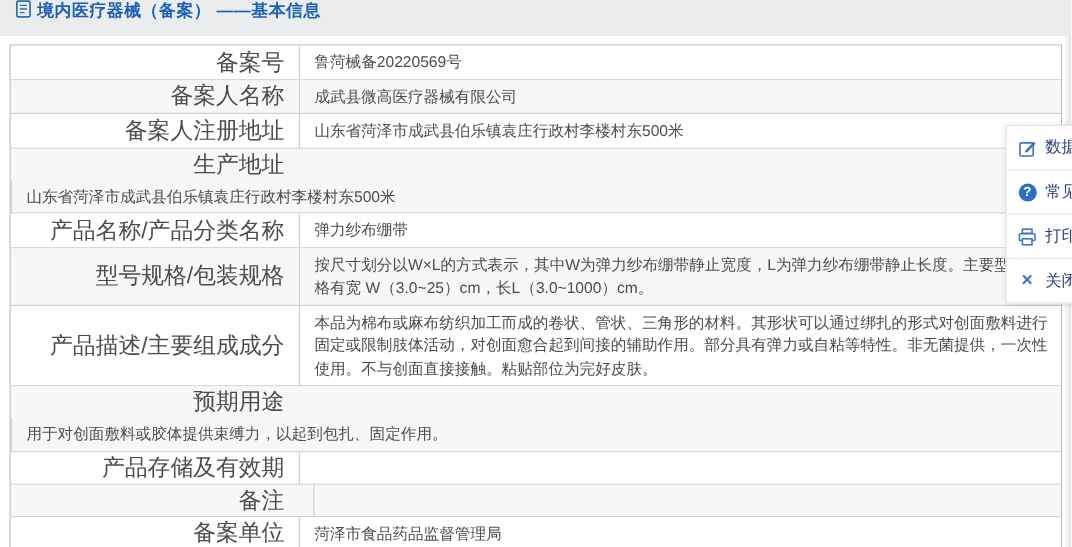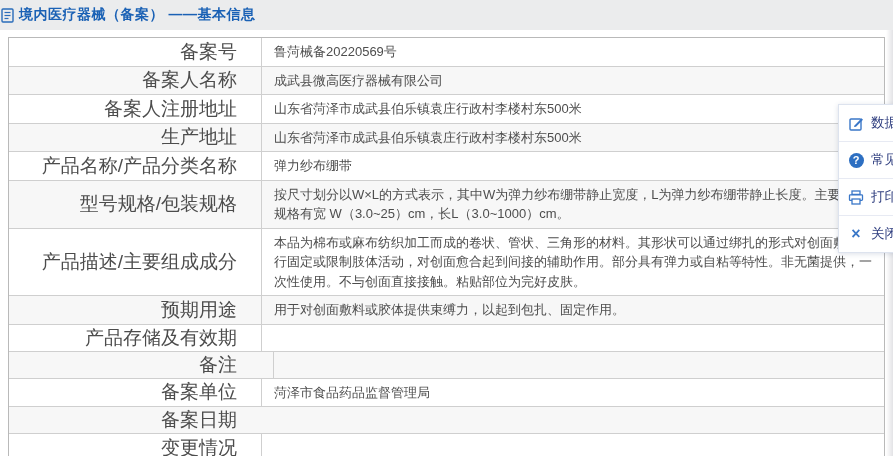--- a/index.html
+++ b/index.html
@@ -5,21 +5,21 @@
   html,body{margin:0;padding:0;}
   body{
     width:893px;height:456px;position:relative;overflow:hidden;
     background:#ffffff;
     font-family:"Liberation Sans","DejaVu Sans",sans-serif;
     -webkit-font-smoothing:antialiased;
   }
   
   .topbar{
     position:absolute;left:0;top:0;width:893px;height:30px;
-    background:#ebeced;display:flex;align-items:center;padding-left:1px;box-sizing:border-box;
+    background:#ebeced;display:flex;align-items:flex-start;padding-left:13px;box-sizing:border-box;
   }
   .topbar .doc-ic{display:inline-flex;margin-right:5px;}
   .page-title{font-size:14px;font-weight:bold;color:#1a61b5;letter-spacing:.5px;}
 
   
   .edge-strip{
     position:absolute;right:0;top:30px;width:7px;height:426px;
     background:linear-gradient(to right,#ffffff,#e3e3e6);
   }
 
@@ -32,21 +32,21 @@
   .row:last-child{border-bottom:none;}
   .row:nth-child(even){background:#f7f7f7;}
   .cell-label{
     width:240px;min-width:240px;box-sizing:border-box;
     display:flex;align-items:center;justify-content:flex-end;
     padding-right:12px;color:#4c4c4c;font-size:19px;gap:3px;
   }
   .cell-value{
     flex:1;box-sizing:border-box;border-left:1px solid #cfcfcf;
     display:flex;align-items:center;padding:4px 10px 4px 12px;
-    color:#4d4d4d;font-size:13px;line-height:1.5;margin-left:12px;
+    color:#4d4d4d;font-size:13px;line-height:1.5;
   }
 
   
   .side-panel{
     position:absolute;left:838px;top:104px;width:130px;
     background:#ffffff;border:1px solid #dde3ee;
     box-shadow:0 1px 5px rgba(60,80,130,.18);
     z-index:10;
   }
   .panel-item{
@@ -97,21 +97,21 @@
       </div>
     </div>
     <div class="row" style="min-height: 26px;">
       <div class="cell-label">
         <span>备案人注册地址</span>
       </div>
       <div class="cell-value">
         <span>山东省菏泽市成武县伯乐镇袁庄行政村李楼村东500米</span>
       </div>
     </div>
-    <div class="row" style="min-height: 26px;">
+    <div class="row" style="min-height: 26px; flex-direction: column;">
       <div class="cell-label">
         <span>生产地址</span>
       </div>
       <div class="cell-value">
         <span>山东省菏泽市成武县伯乐镇袁庄行政村李楼村东500米</span>
       </div>
     </div>
     <div class="row" style="min-height: 26px;">
       <div class="cell-label">
         <span>产品名称/产品分类名称</span>
@@ -129,21 +129,21 @@
       </div>
     </div>
     <div class="row" style="min-height: 54px;">
       <div class="cell-label">
         <span>产品描述/主要组成成分</span>
       </div>
       <div class="cell-value">
         <span>本品为棉布或麻布纺织加工而成的卷状、管状、三角形的材料。其形状可以通过绑扎的形式对创面敷料进行固定或限制肢体活动，对创面愈合起到间接的辅助作用。部分具有弹力或自粘等特性。非无菌提供，一次性使用。不与创面直接接触。粘贴部位为完好皮肤。</span>
       </div>
     </div>
-    <div class="row" style="min-height: 27px;">
+    <div class="row" style="min-height: 27px; flex-direction: column;">
       <div class="cell-label">
         <span>预期用途</span>
       </div>
       <div class="cell-value">
         <span>用于对创面敷料或胶体提供束缚力，以起到包扎、固定作用。</span>
       </div>
     </div>
     <div class="row" style="min-height: 27px;">
       <div class="cell-label">
         <span>产品存储及有效期</span>

